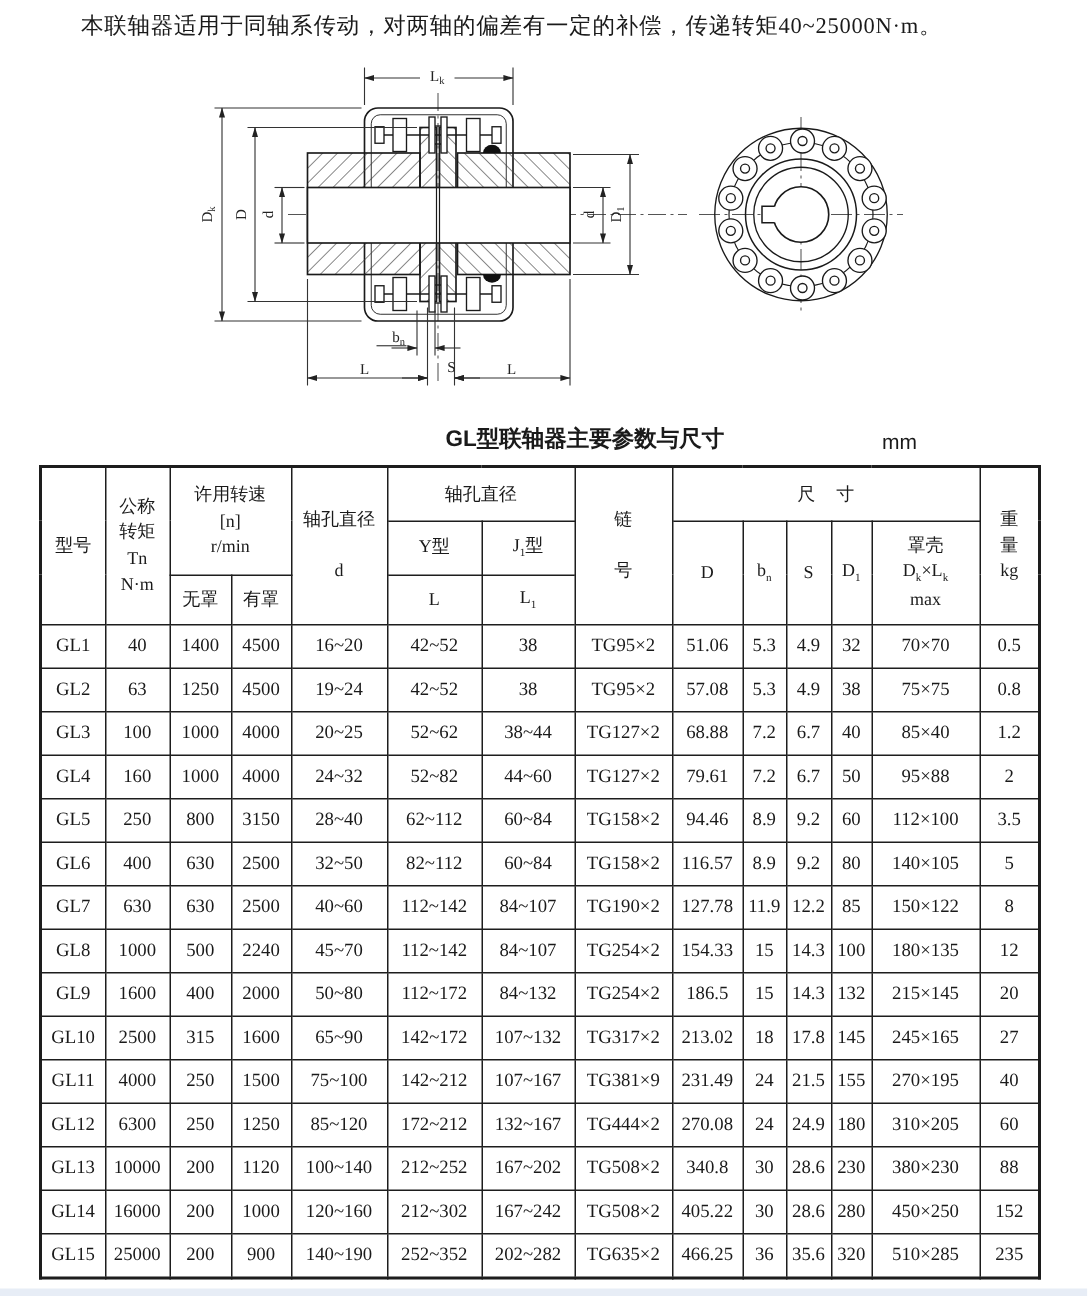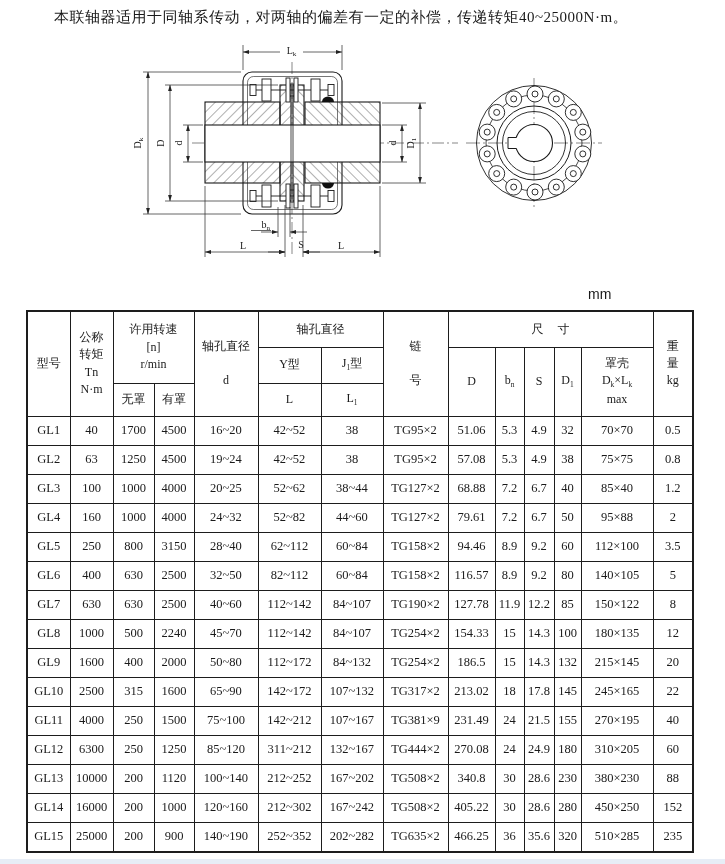--- a/index.html
+++ b/index.html
@@ -169,20 +169,21 @@
       <circle cx="534" cy="143" r="37" stroke-width="1"></circle>
       <circle cx="534" cy="143" r="31.5" stroke-width="0.9"></circle>
       <circle cx="534" cy="143" r="18.5" fill="#fff" stroke-width="1.1"></circle>
       <rect x="508" y="137.5" width="9" height="11" fill="#fff" stroke="none"></rect>
       <polyline points="516.5,137.5 508,137.5 508,148.5 516.5,148.5" stroke-width="1"></polyline>
     </g>
   </svg>
 
   <div class="intro">本联轴器适用于同轴系传动，对两轴的偏差有一定的补偿，传递转矩40~25000N·m。</div>
 
+  <div class="tbl-title">GL型联轴器主要参数与尺寸</div>
   <div class="unit">mm</div>
 
   <table class="spec">
     <colgroup>
       <col style="width:43px">
         <col style="width:43px">
         <col style="width:41px">
         <col style="width:40px">
       <col style="width:64px">
         <col style="width:63px">
@@ -234,21 +235,21 @@
         <th>无罩</th>
         <th>有罩</th>
         <th>L</th>
         <th><span>L</span><sub>1</sub></th>
       </tr>
     </thead>
     <tbody>
         <tr>
           <td>GL1</td>
           <td>40</td>
-          <td>1700</td>
+          <td>1400</td>
           <td>4500</td>
           <td>16~20</td>
           <td>42~52</td>
           <td>38</td>
           <td>TG95×2</td>
           <td>51.06</td>
           <td>5.3</td>
           <td>4.9</td>
           <td>32</td>
           <td>70×70</td>
@@ -389,21 +390,21 @@
           <td>1600</td>
           <td>65~90</td>
           <td>142~172</td>
           <td>107~132</td>
           <td>TG317×2</td>
           <td>213.02</td>
           <td>18</td>
           <td>17.8</td>
           <td>145</td>
           <td>245×165</td>
-          <td>22</td>
+          <td>27</td>
         </tr>
         <tr>
           <td>GL11</td>
           <td>4000</td>
           <td>250</td>
           <td>1500</td>
           <td>75~100</td>
           <td>142~212</td>
           <td>107~167</td>
           <td>TG381×9</td>
@@ -413,21 +414,21 @@
           <td>155</td>
           <td>270×195</td>
           <td>40</td>
         </tr>
         <tr>
           <td>GL12</td>
           <td>6300</td>
           <td>250</td>
           <td>1250</td>
           <td>85~120</td>
-          <td>311~212</td>
+          <td>172~212</td>
           <td>132~167</td>
           <td>TG444×2</td>
           <td>270.08</td>
           <td>24</td>
           <td>24.9</td>
           <td>180</td>
           <td>310×205</td>
           <td>60</td>
         </tr>
         <tr>

